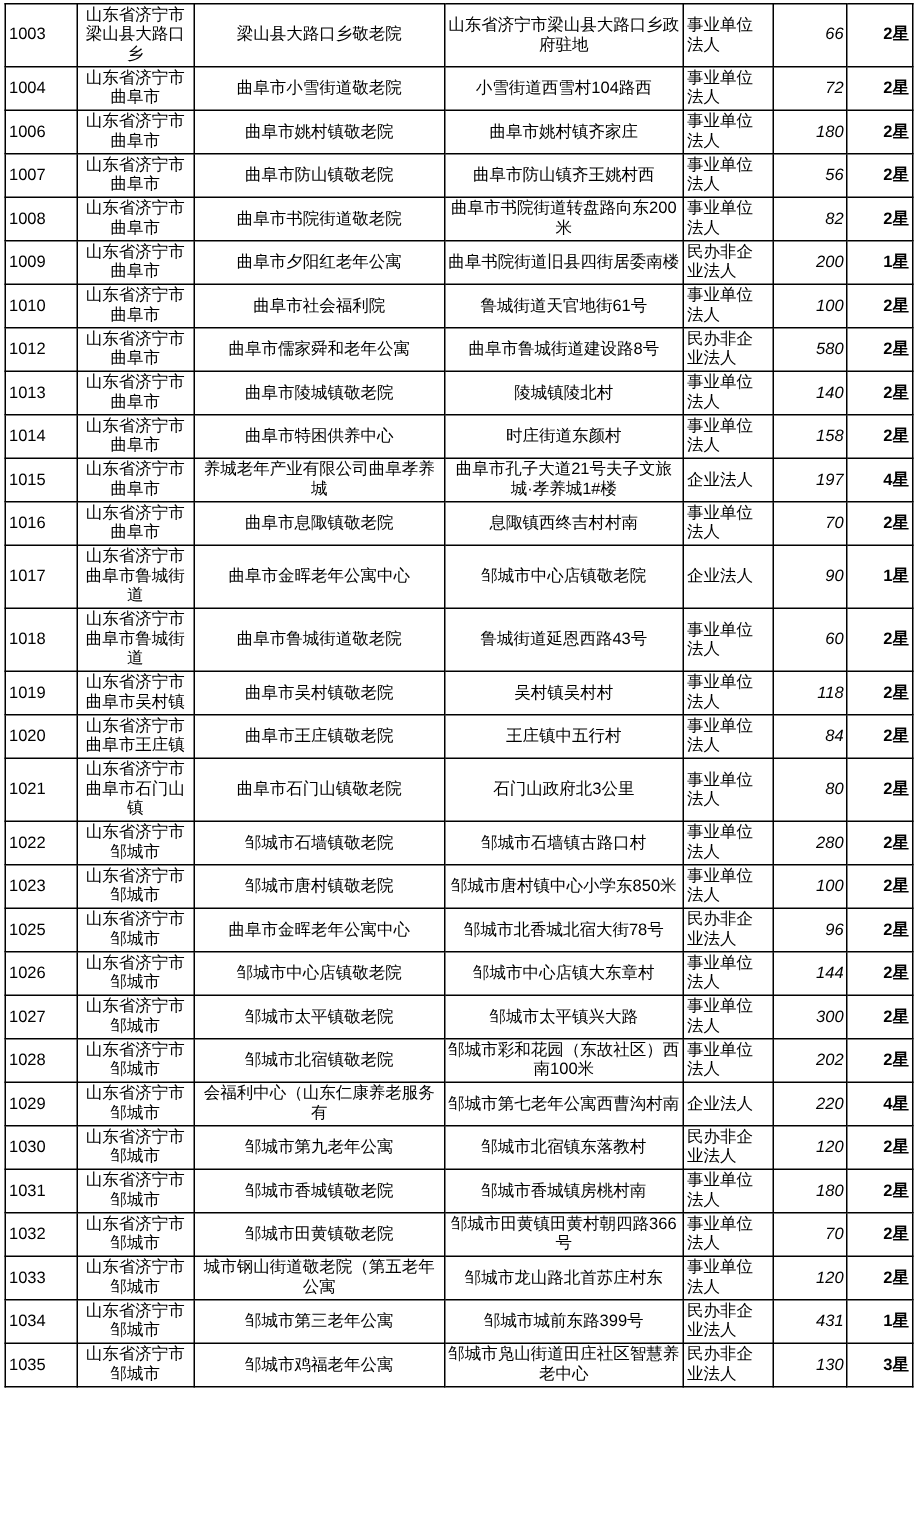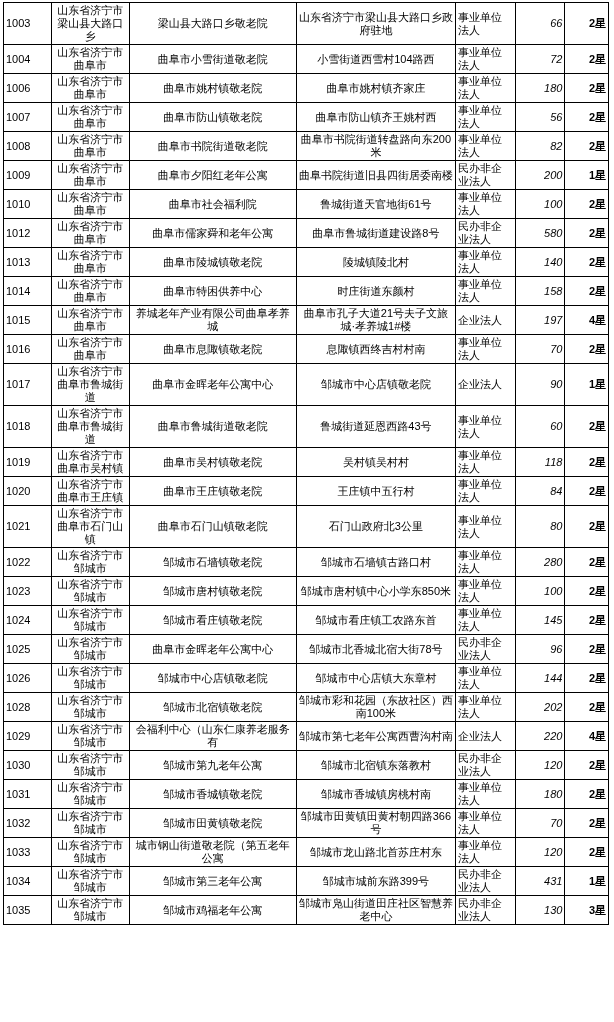--- a/index.html
+++ b/index.html
@@ -248,44 +248,44 @@
         <tr>
           <td class="c-id">1023</td>
           <td class="c-region">山东省济宁市邹城市</td>
           <td class="c-name">邹城市唐村镇敬老院</td>
           <td class="c-addr">邹城市唐村镇中心小学东850米</td>
           <td class="c-type">事业单位法人</td>
           <td class="c-beds">100</td>
           <td class="c-star">2星</td>
         </tr>
         <tr>
-          <td class="c-id">1024</td>
-          <td class="c-region">山东省济宁市邹城市</td>
-          <td class="c-name">邹城市看庄镇敬老院</td>
-          <td class="c-addr">邹城市看庄镇工农路东首</td>
-          <td class="c-type">事业单位法人</td>
-          <td class="c-beds">145</td>
-          <td class="c-star">2星</td>
-        </tr>
-        <tr>
           <td class="c-id">1025</td>
           <td class="c-region">山东省济宁市邹城市</td>
           <td class="c-name">曲阜市金晖老年公寓中心</td>
           <td class="c-addr">邹城市北香城北宿大街78号</td>
           <td class="c-type">民办非企业法人</td>
           <td class="c-beds">96</td>
           <td class="c-star">2星</td>
         </tr>
         <tr>
           <td class="c-id">1026</td>
           <td class="c-region">山东省济宁市邹城市</td>
           <td class="c-name">邹城市中心店镇敬老院</td>
           <td class="c-addr">邹城市中心店镇大东章村</td>
           <td class="c-type">事业单位法人</td>
           <td class="c-beds">144</td>
+          <td class="c-star">2星</td>
+        </tr>
+        <tr>
+          <td class="c-id">1027</td>
+          <td class="c-region">山东省济宁市邹城市</td>
+          <td class="c-name">邹城市太平镇敬老院</td>
+          <td class="c-addr">邹城市太平镇兴大路</td>
+          <td class="c-type">事业单位法人</td>
+          <td class="c-beds">300</td>
           <td class="c-star">2星</td>
         </tr>
         <tr>
           <td class="c-id">1028</td>
           <td class="c-region">山东省济宁市邹城市</td>
           <td class="c-name">邹城市北宿镇敬老院</td>
           <td class="c-addr">邹城市彩和花园（东故社区）西南100米</td>
           <td class="c-type">事业单位法人</td>
           <td class="c-beds">202</td>
           <td class="c-star">2星</td>

